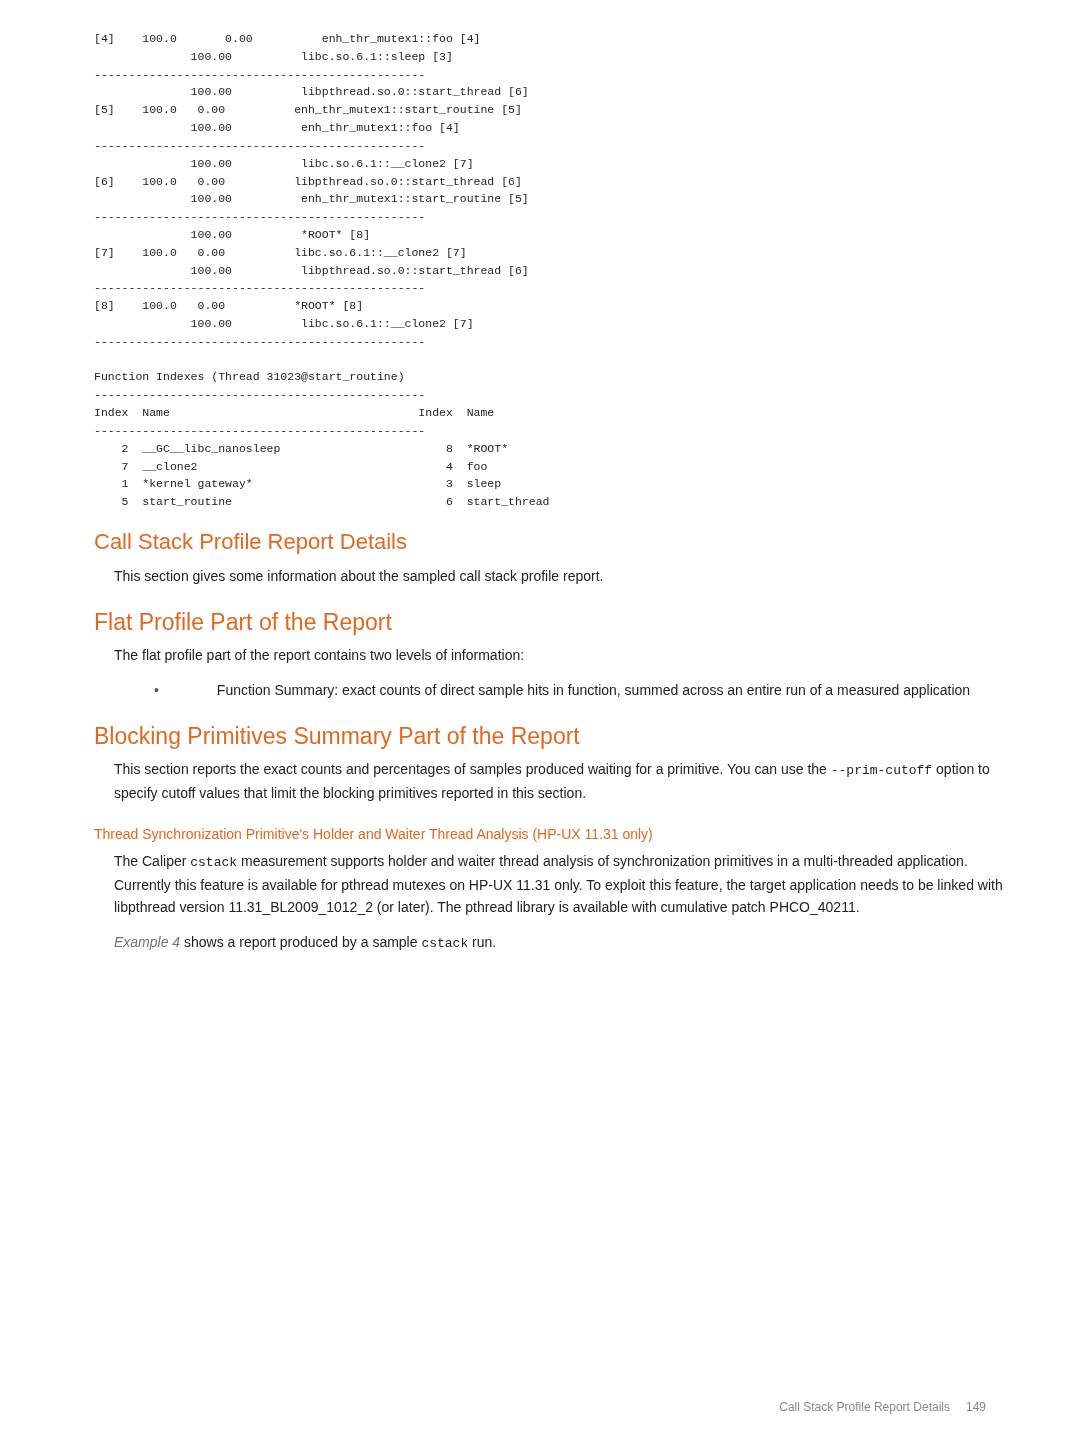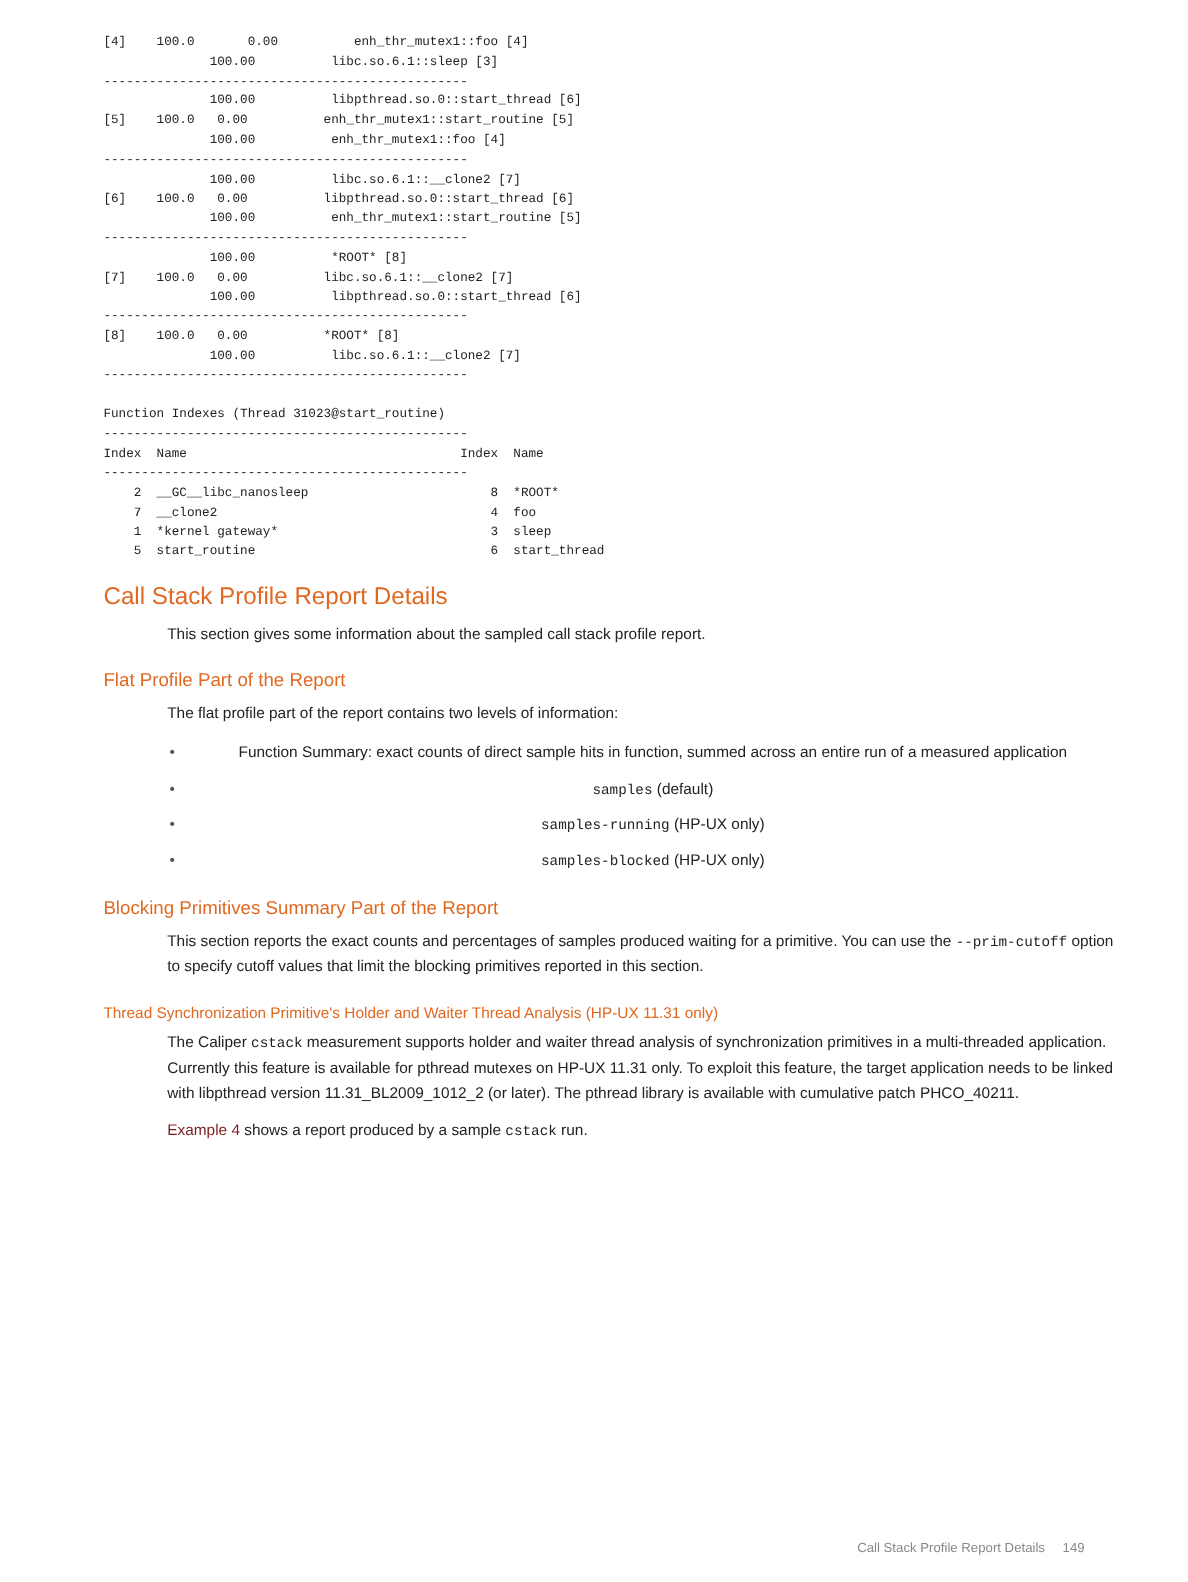--- a/index.html
+++ b/index.html
@@ -26,36 +26,36 @@
     }
     
     .section-heading-main {
       font-size: 22px;
       font-weight: normal;
       color: #e06820;
       margin-bottom: 10px;
       margin-top: 18px;
     }
     .section-heading-sub {
-      font-size: 17px;
+      font-size: 23px;
       font-weight: normal;
       color: #e06820;
       margin-bottom: 8px;
       margin-top: 22px;
     }
     .section-heading-sub2 {
       font-size: 14px;
       font-weight: normal;
       color: #e06820;
       margin-bottom: 8px;
       margin-top: 22px;
     }
     
     .body-text {
-      margin-left: 58px;
+      margin-left: 20px;
       margin-bottom: 12px;
       line-height: 1.6;
       color: #222;
     }
     
     .bullet-list {
       margin-left: 60px;
       margin-bottom: 12px;
     }
     .bullet-list li {
@@ -74,22 +74,23 @@
     }
     .inline-code {
       font-family: 'Courier New', Courier, monospace;
       font-size: 13px;
     }
     .sort-by-code {
       font-family: 'Courier New', Courier, monospace;
       font-size: 13px;
     }
     .link-text {
-      color: #7f1d1d;
+      color: #737373;
       text-decoration: none;
+      font-style: italic;
     }
     
     .footer {
       position: absolute;
       bottom: 24px;
       right: 94px;
       font-size: 12px;
       color: #888;
       display: flex;
       gap: 16px;
@@ -141,25 +142,20 @@
 
   <h2 class="section-heading-sub">Flat Profile Part of the Report</h2>
 
   <p class="body-text">The flat profile part of the report contains two levels of information:</p>
 
   <ul class="bullet-list">
     <li><span>Function Summary: exact counts of direct sample hits in function, summed across an entire run of a measured application</span></li>
   </ul>
 
 
-  <ul class="bullet-list">
-    <li><span class="inline-code">samples</span><span> (default)</span></li>
-    <li><span class="inline-code">samples-running</span><span> (HP-UX only)</span></li>
-    <li><span class="inline-code">samples-blocked</span><span> (HP-UX only)</span></li>
-  </ul>
 
   <h2 class="section-heading-sub">Blocking Primitives Summary Part of the Report</h2>
 
   <p class="body-text">
     <span>This section reports the exact counts and percentages of samples produced waiting for a primitive. You can use the </span><span class="inline-code">--prim-cutoff</span><span> option to specify cutoff values that limit the blocking primitives reported in this section.</span>
   </p>
 
   <h2 class="section-heading-sub2">Thread Synchronization Primitive's Holder and Waiter Thread Analysis (HP-UX 11.31 only)</h2>
 
   <p class="body-text">

